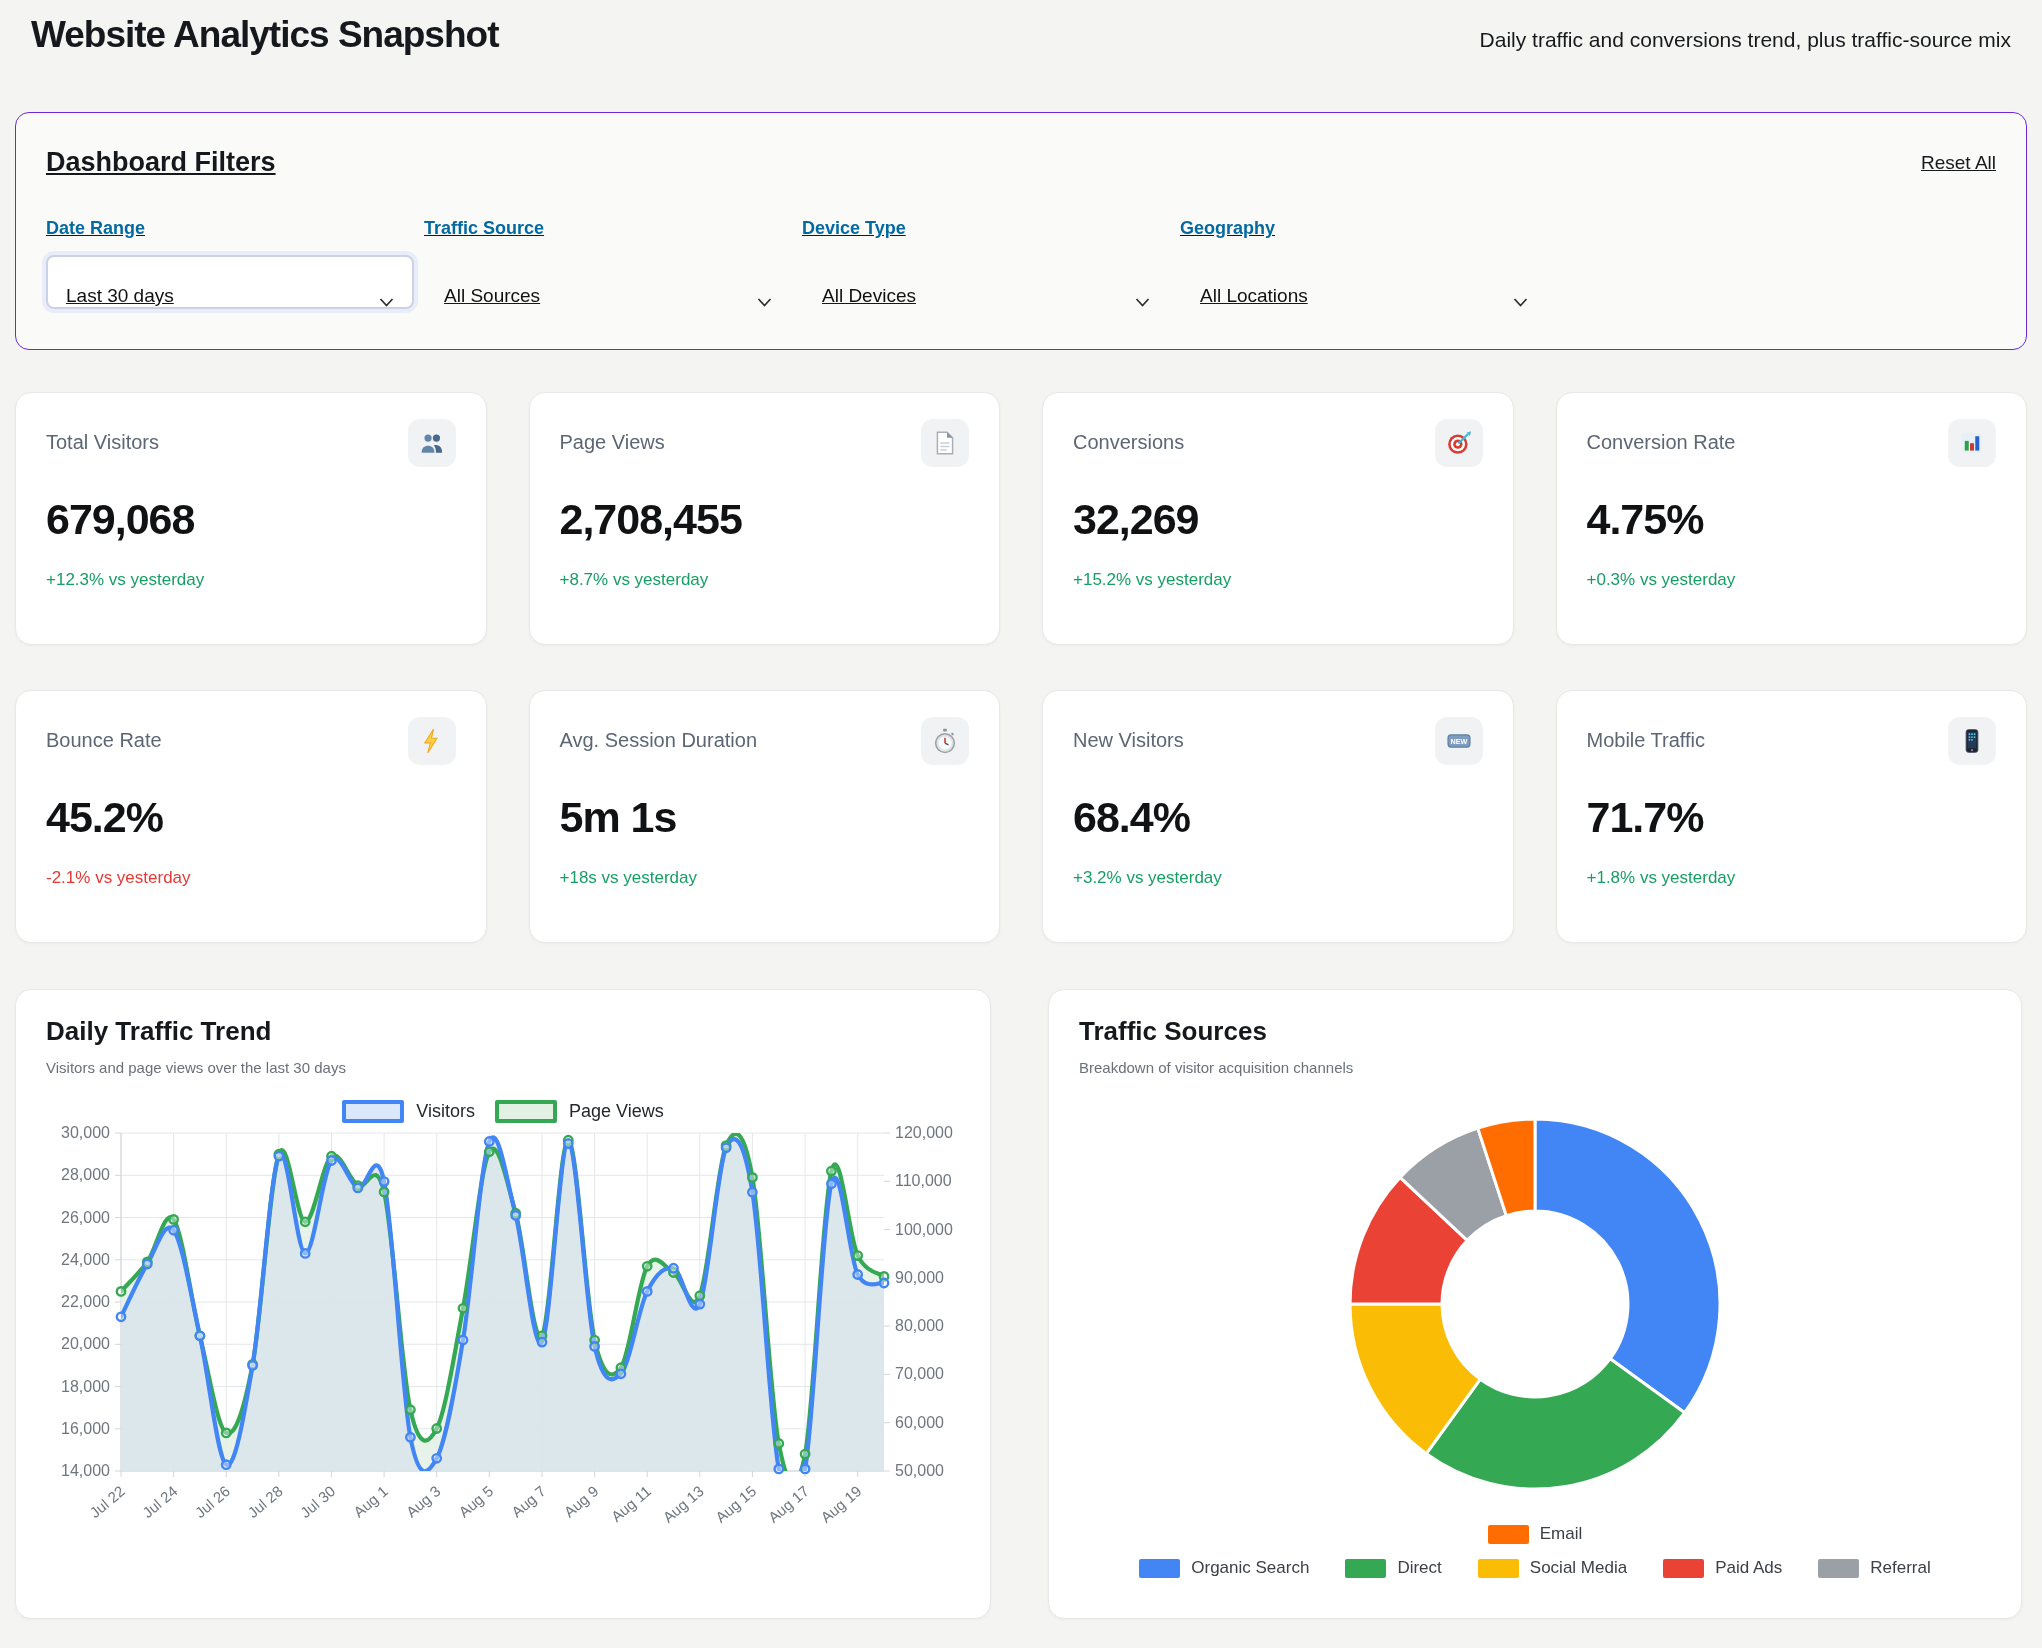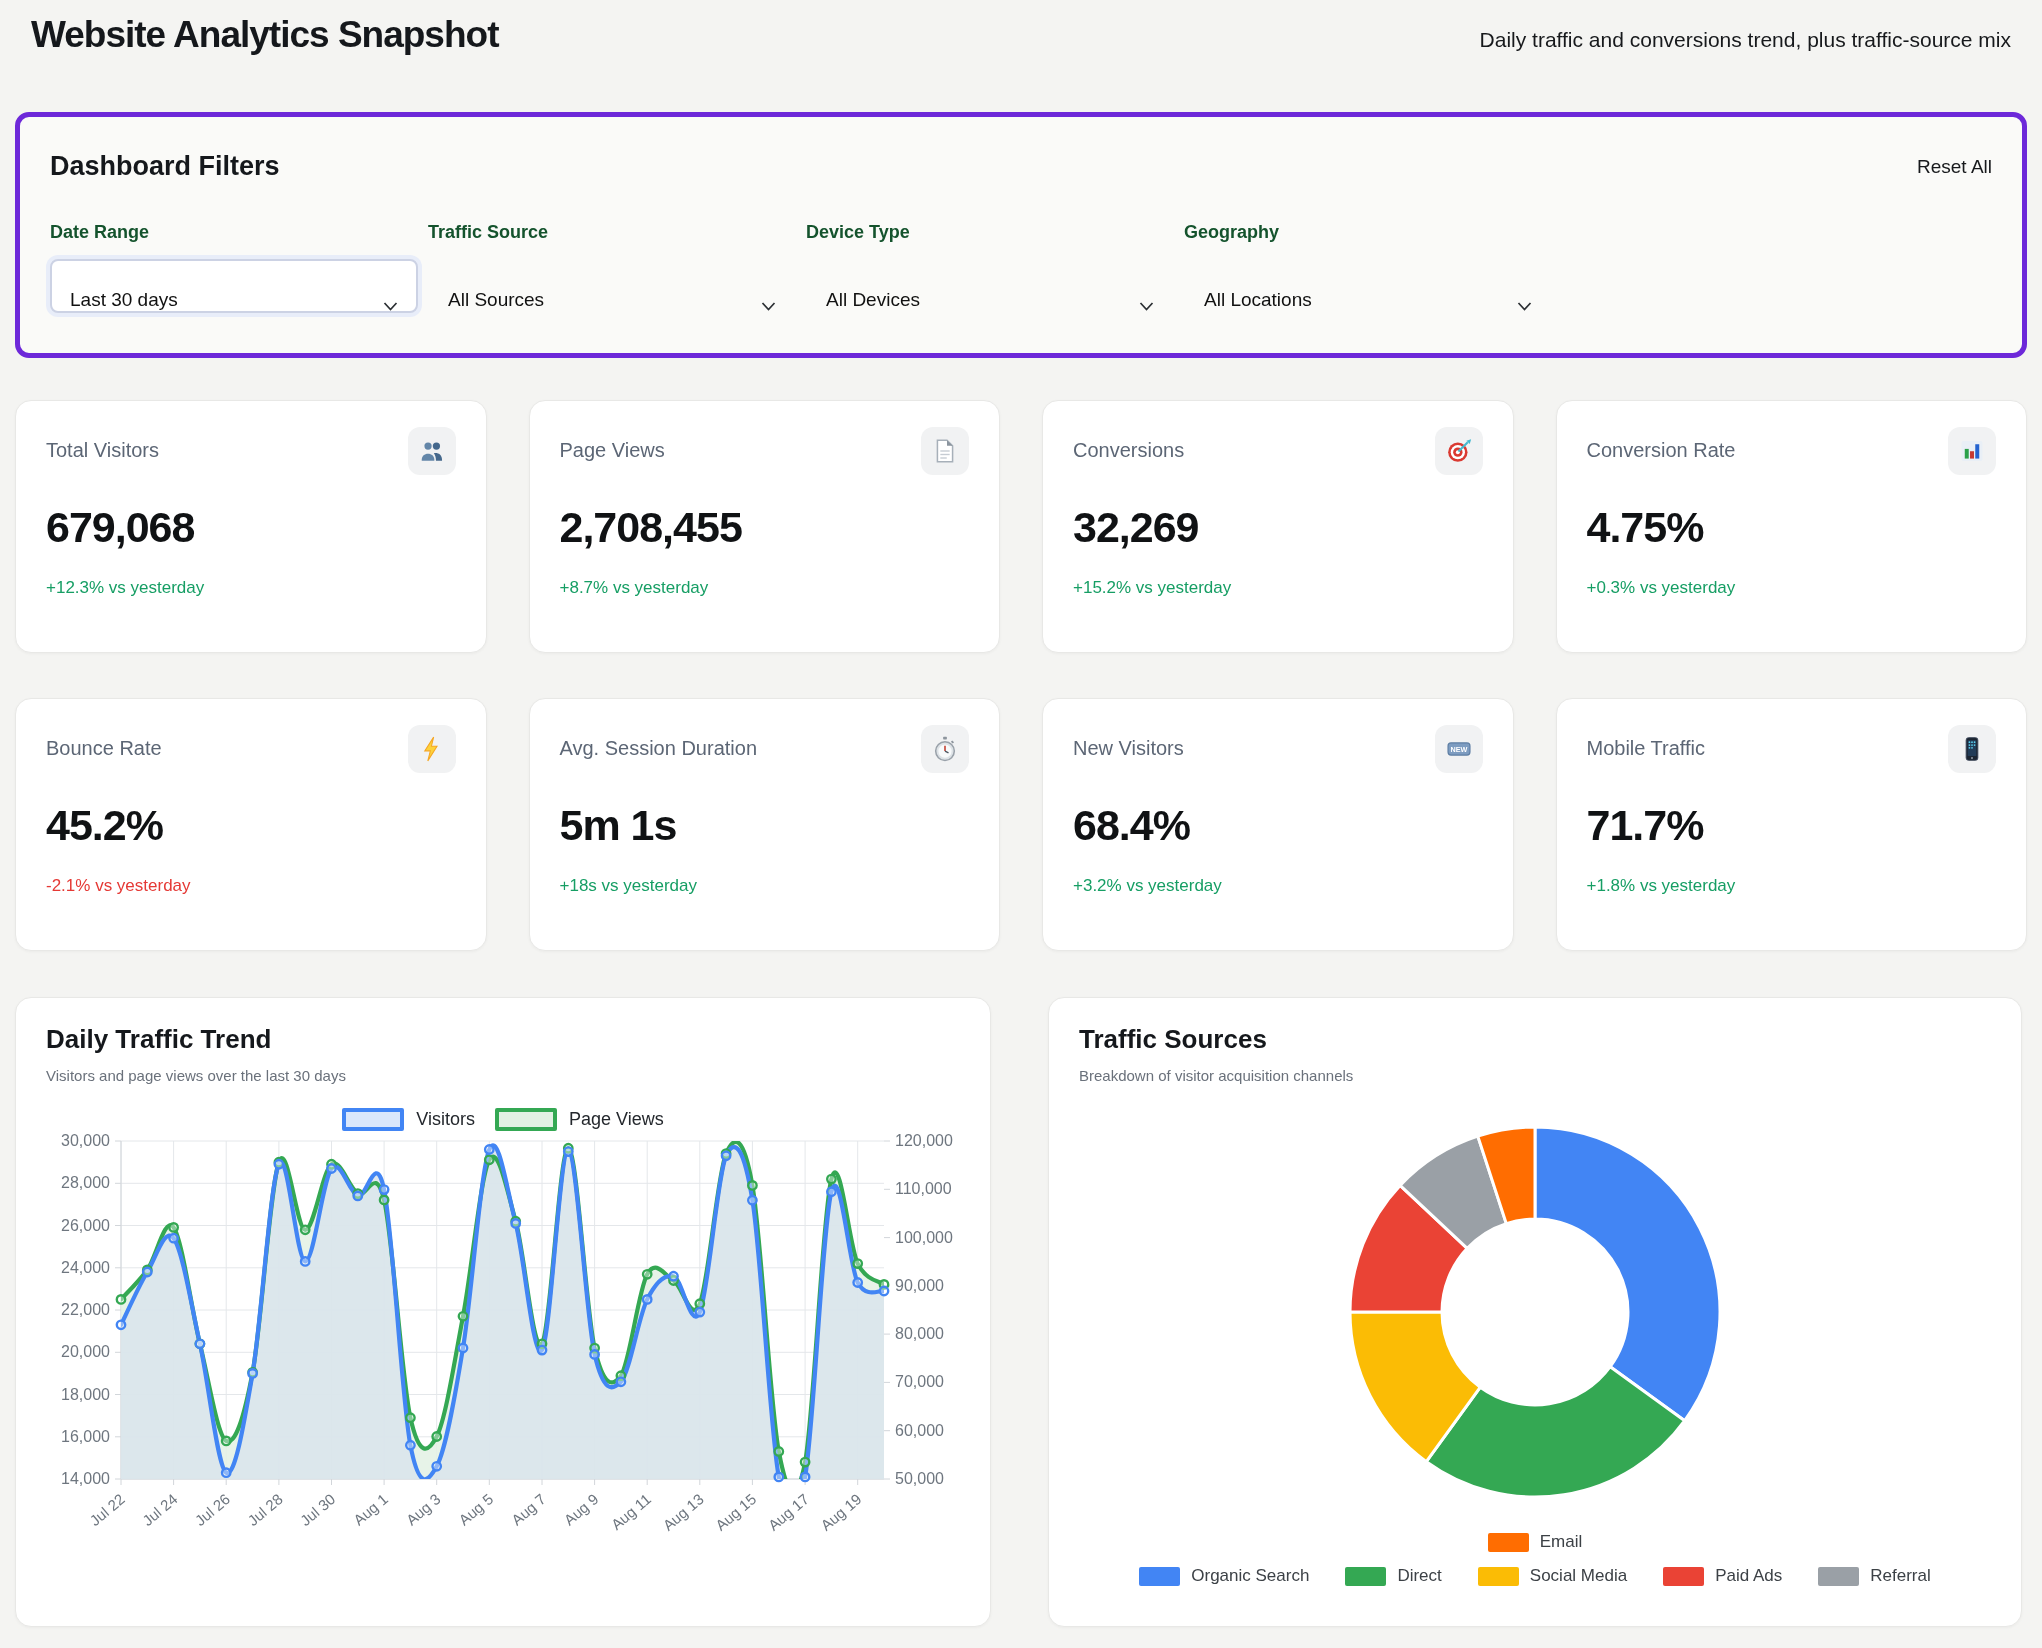--- a/index.html
+++ b/index.html
@@ -12,28 +12,28 @@
   }
   .page { padding:14px 15px 0; }
 
   
   .topbar { display:flex; justify-content:space-between; align-items:flex-start; padding:0 16px; }
   .topbar h1 { font-size:37px; font-weight:700; letter-spacing:-1px; }
   .top-subtitle { font-size:21px; padding-top:14px; color:#17191c; }
 
   
   .filter-card {
-    margin-top:56px; background:#fafaf8; border:5px solid #6d28d9;
-    border-radius:14px; padding:34px 30px 40px;
+    margin-top:56px; background:#fafaf8; border:1px solid #6d28d9;
+    border-radius:14px; padding:34px 30px 40px;text-decoration:underline;
   }
   .filter-head { display:flex; justify-content:space-between; align-items:center; }
   .filter-head h2 { font-size:27px; font-weight:700; }
   .reset-btn { background:none; border:none; font-size:19px; color:#17191c; cursor:pointer; font-family:inherit; }
   .filter-fields { display:grid; grid-template-columns:repeat(4,368px); column-gap:10px; margin-top:40px; }
-  .flabel { font-size:18px; font-weight:700; color:#14532d; }
+  .flabel { font-size:18px; font-weight:700; color:#0369a1; }
   .fselect {
     margin-top:16px; height:54px; display:flex; align-items:flex-end; justify-content:space-between;
     padding:0 18px; font-size:19px; border-radius:8px; border:2px solid transparent; cursor:pointer; color:#111;
   }
   .fselect.focused { background:#fff; border:2px solid #ccd2e4; box-shadow:0 0 0 4px #e8edf9; }
   .chev { display:flex; align-items:center; }
 
   
   .kpi-grid { display:grid; grid-template-columns:repeat(4,1fr); gap:45px 42px; margin-top:42px; }
   .kpi-card {

